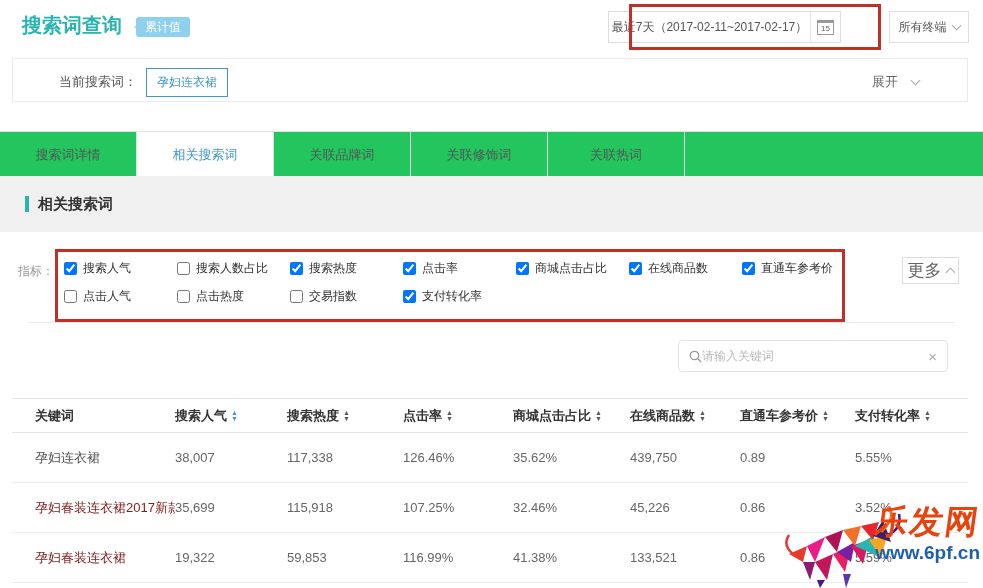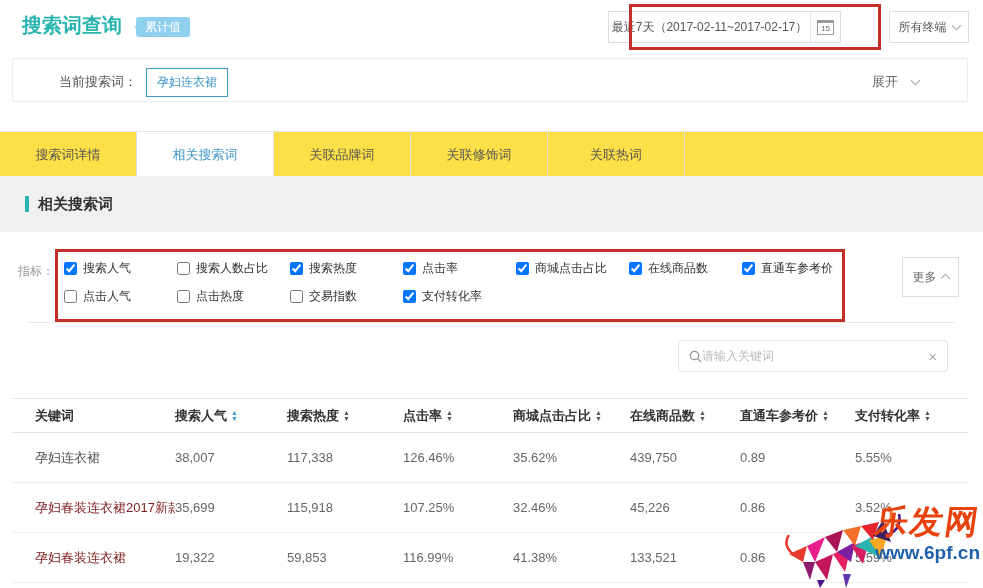--- a/index.html
+++ b/index.html
@@ -32,41 +32,41 @@
   .red-box.two{left:55px;top:249px;width:790px;height:73px}
 
   
   .search-panel{position:absolute;left:12px;top:58px;width:956px;height:44px;border:1px solid #ececec;background:#fff}
   .cs-label{position:absolute;left:46px;top:14px;color:#555;font-size:13px}
   .cs-tag{position:absolute;left:133px;top:9px;border:1px solid #3f97c8;color:#3f97c8;font-size:12px;
          padding:5px 10px;background:#fff;cursor:pointer}
   .expand{position:absolute;right:48px;top:14px;color:#666;font-size:13px;display:flex;align-items:center;gap:14px;cursor:pointer}
 
   
-  .tabs{position:absolute;left:0;top:131px;width:983px;height:45px;background:#fde047;
+  .tabs{position:absolute;left:0;top:131px;width:983px;height:45px;background:#22c55e;
         border-top:1px solid #e2e2e2;display:flex}
   .tab{width:137px;height:45px;line-height:45px;text-align:center;font-size:13px;color:#555;
         border-right:1px solid #e0e0e0;cursor:pointer}
   .tab.active{background:#fff;color:#3f97c8}
 
   
   .section-band{position:absolute;left:0;top:176px;width:983px;height:56px;background:#f0f0f1}
   .section-title{position:absolute;left:25px;top:20px;font-size:15px;font-weight:bold;color:#333;
         border-left:4px solid #2ab4b0;padding-left:9px;line-height:16px}
 
   
   .indicators{position:absolute;left:0;top:248px;width:983px;height:74px}
   .ind-label{position:absolute;left:18px;top:15px;color:#999}
   .chk-row{position:absolute;left:64px;display:flex}
   .chk-row.r1{top:12px}
   .chk-row.r2{top:40px}
   .chk{width:113px;display:flex;align-items:center;gap:6px;font-size:12px;color:#333;cursor:pointer}
   .chk input{width:13px;height:13px;margin:0;cursor:pointer}
-  .more-btn{position:absolute;left:902px;top:9px;width:57px;height:40px;border:1px solid #ddd;background:#fff;
-        color:#666;font-size:12px;display:flex;align-items:center;justify-content:center;gap:5px;cursor:pointer}
+  .more-btn{position:absolute;left:902px;top:9px;width:57px;height:27px;border:1px solid #ddd;background:#fff;
+        color:#666;font-size:17px;display:flex;align-items:center;justify-content:center;gap:5px;cursor:pointer}
   .divider{position:absolute;left:28px;top:322px;width:927px;height:1px;background:#e9e9e9}
 
   
   .kw-search{position:absolute;left:678px;top:340px;width:270px;height:32px;border:1px solid #e3e3e3;
         border-radius:4px;background:#fff;display:flex;align-items:center;padding:0 10px;}
   .kw-search input{border:0;outline:0;flex:1;font-size:12px;color:#333;background:transparent;
         font-family:"Liberation Sans","DejaVu Sans",sans-serif}
   .kw-search input::placeholder{color:#bbb}
   .clear-x{color:#aaa;font-size:15px;cursor:pointer;line-height:1}
 

